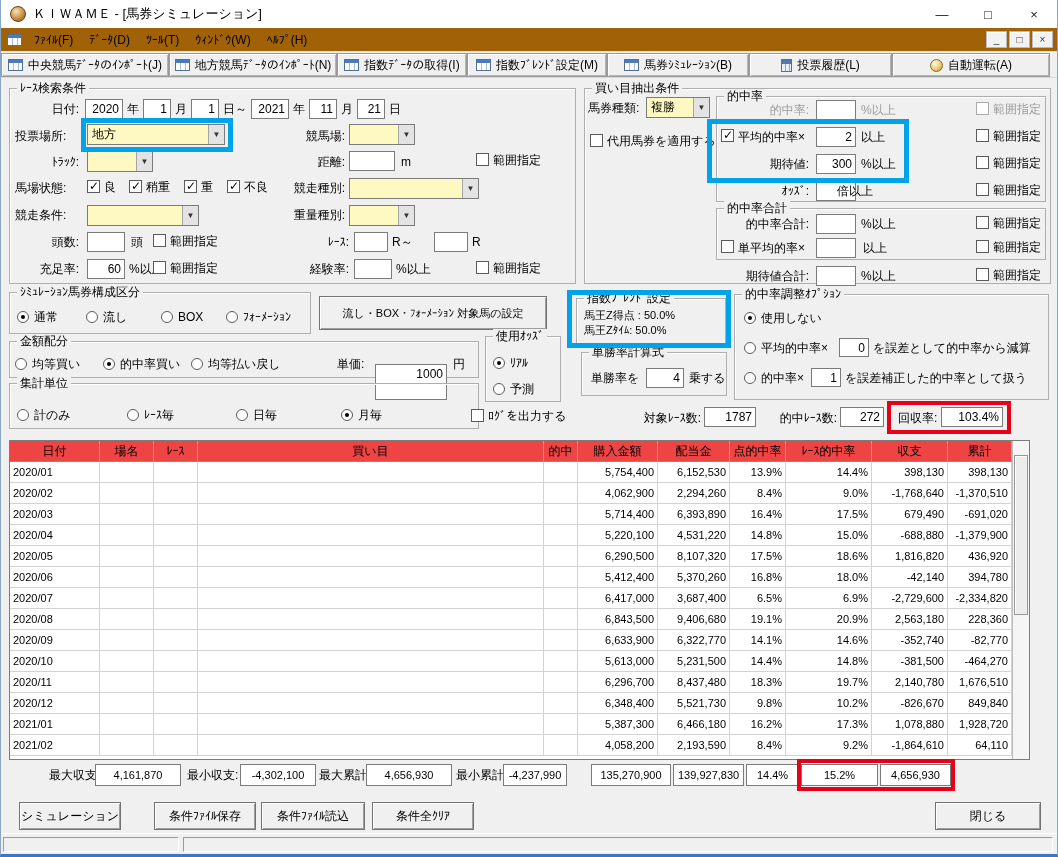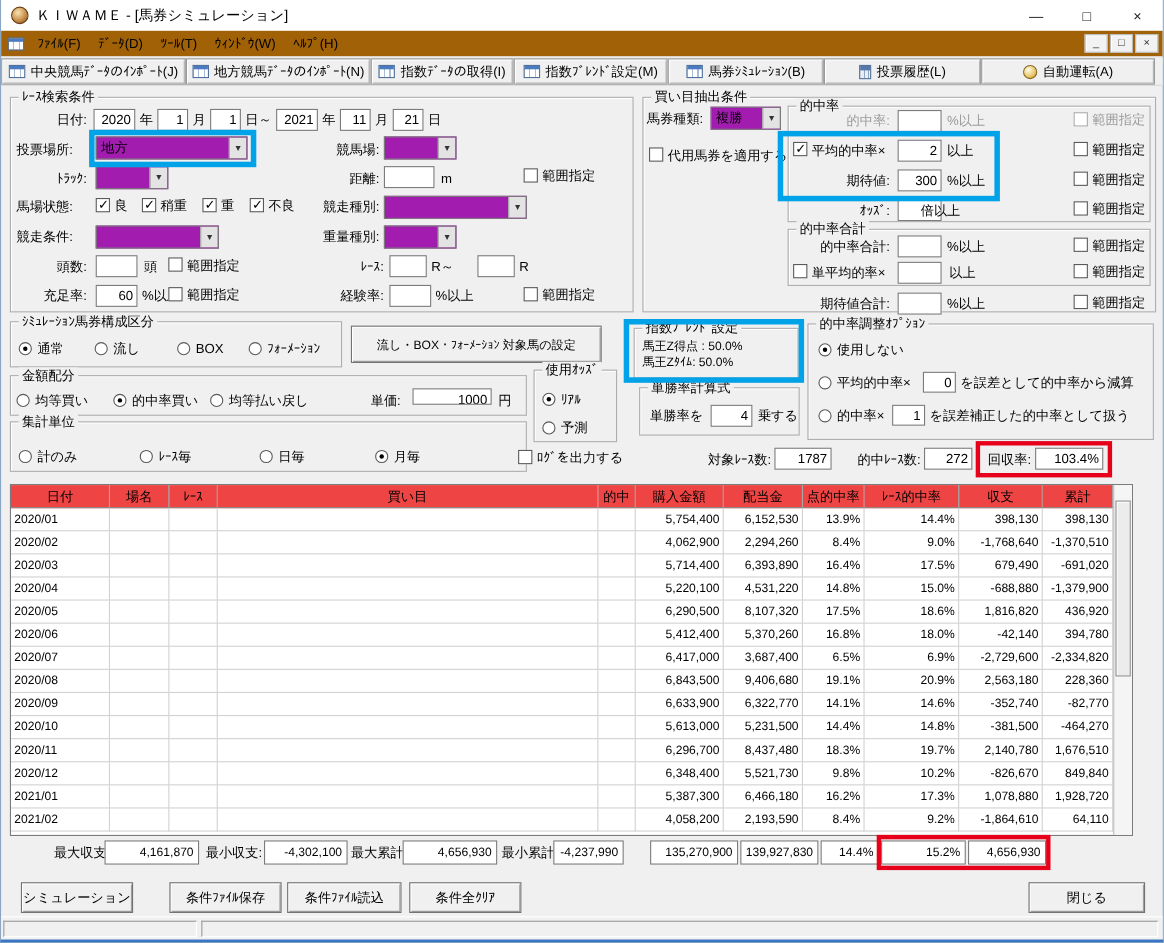--- a/index.html
+++ b/index.html
@@ -31,40 +31,40 @@
       repeating-linear-gradient(#fff 0 3px,#aabdd6 3px 4px);}
   .ic-calc{background:
       linear-gradient(#5577aa,#5577aa) 0 0/100% 4px no-repeat,
       repeating-linear-gradient(to right,#e8eef5 0 3px,#8fa6c0 3px 4px),
       repeating-linear-gradient(#e8eef5 0 2px,#8fa6c0 2px 3px);width:11px;height:13px;}
   .ic-clock{width:13px;height:13px;border-radius:50%;border:1px solid #8a6a20;background:radial-gradient(circle at 35% 32%,#fffbe8,#e8c66a 60%,#b98d2f);}
   
   .gb{position:absolute;border:1px solid #aeaeae;box-shadow:inset 1px 1px 0 #fff;}
   .leg{position:absolute;top:-8px;left:7px;background:#f0f0f0;padding:0 3px;font-size:12px;white-space:nowrap;line-height:14px;}
   .tb{position:absolute;background:#fff;border:1px solid #7b7b7b;height:20px;font-size:12px;line-height:18px;text-align:right;padding:0 3px;overflow:hidden;white-space:nowrap;}
-  .combo{position:absolute;background:#a21caf;border:1px solid #7b7b7b;height:21px;font-size:12px;line-height:19px;padding-left:4px;overflow:hidden;white-space:nowrap;}
+  .combo{position:absolute;background:#fef9c3;border:1px solid #7b7b7b;height:21px;font-size:12px;line-height:19px;padding-left:4px;overflow:hidden;white-space:nowrap;}
   .ca{position:absolute;right:0;top:0;bottom:0;width:16px;background:#e3e3e3;border-left:1px solid #a5a5a5;color:#333;font-size:8px;text-align:center;line-height:19px;}
   .chk{position:absolute;width:13px;height:13px;background:#fff;border:1px solid #5a5a5a;}
   .chk.dis{border-color:#ababab;}
   .chk.on::after{content:"✓";position:absolute;left:1px;top:-2px;font-size:12px;font-weight:bold;color:#000;}
   .radio{position:absolute;width:12px;height:12px;border-radius:50%;background:#fff;border:1px solid #5a5a5a;}
   .radio.on::after{content:"";position:absolute;left:3px;top:3px;width:4px;height:4px;border-radius:50%;background:#000;}
   .btn{position:absolute;background:#f0f0f0;border:1px solid #737373;box-shadow:inset 1px 1px 0 #fff,inset -1px -1px 0 #9e9e9e;
     font-size:12px;display:flex;align-items:center;justify-content:center;white-space:nowrap;color:#000;}
   .hlb{position:absolute;border:5px solid var(--hlblue);pointer-events:none;z-index:6;}
   .hlr{position:absolute;border:4px solid var(--hlred);pointer-events:none;z-index:6;}
   
   #table{position:absolute;left:8px;top:440px;width:1021px;height:320px;background:#fff;border:1px solid #7b7b7b;}
   .trow{display:grid;height:21px;}
   .tc{border-right:1px solid #d2d2d2;border-bottom:1px solid #d2d2d2;font-size:11px;line-height:20px;overflow:hidden;white-space:nowrap;padding:0 3px;}
   .thead .tc{background:#ef4444;border-right:1px solid #a8a8a8;border-bottom:1px solid #8a8a8a;text-align:center;font-size:12px;}
   .tc.n{text-align:right;}
   .vsb{position:absolute;right:0;top:0;bottom:0;width:17px;background:#f5f5f5;border-left:1px solid #bdbdbd;}
   .thumb{position:absolute;left:1px;right:1px;top:14px;height:160px;background:#ececec;border:1px solid #979797;box-shadow:inset 1px 1px 0 #fff;}
-  .sfield{position:absolute;background:#fff;border:1px solid #7b7b7b;height:22px;font-size:11px;line-height:20px;text-align:right;padding:0 4px;white-space:nowrap;}
+  .sfield{position:absolute;background:#fff;border:1px solid #7b7b7b;height:22px;font-size:11px;line-height:20px;text-align:center;padding:0 4px;white-space:nowrap;}
   
   #statusbar{position:absolute;left:0;top:833px;width:100%;height:21px;background:#f0f0f0;border-top:1px solid #fff;}
   .sp{position:absolute;top:3px;height:15px;border:1px solid;border-color:#9a9a9a #fff #fff #9a9a9a;background:#f0f0f0;}
 </style>
 </head>
 <body>
 
 <div id="win">
 
   <div id="titlebar">
@@ -285,21 +285,21 @@
   <div class="gb" style="left:8px;top:341px;width:470px;height:37px;">
     <span class="leg">金額配分</span>
   </div>
   <span class="radio" style="left:14px;top:358px;"></span>
   <span class="lbl" style="left:31px;top:357px;">均等買い</span>
   <span class="radio on" style="left:102px;top:358px;"></span>
   <span class="lbl" style="left:119px;top:357px;">的中率買い</span>
   <span class="radio" style="left:190px;top:358px;"></span>
   <span class="lbl" style="left:207px;top:357px;">均等払い戻し</span>
   <span class="lbl" style="left:336px;top:357px;">単価:</span>
-  <div class="tb" style="left:374px;top:353px;width:72px;height:15px;">1000</div>
+  <div class="tb" style="left:374px;top:364px;width:72px;height:36px;">1000</div>
   <span class="lbl" style="left:452px;top:357px;">円</span>
 
   <div class="gb" style="left:484px;top:336px;width:76px;height:66px;">
     <span class="leg">使用ｵｯｽﾞ</span>
   </div>
   <span class="radio on" style="left:492px;top:357px;"></span>
   <span class="lbl" style="left:509px;top:356px;">ﾘｱﾙ</span>
   <span class="radio" style="left:492px;top:383px;"></span>
   <span class="lbl" style="left:509px;top:382px;">予測</span>
 

